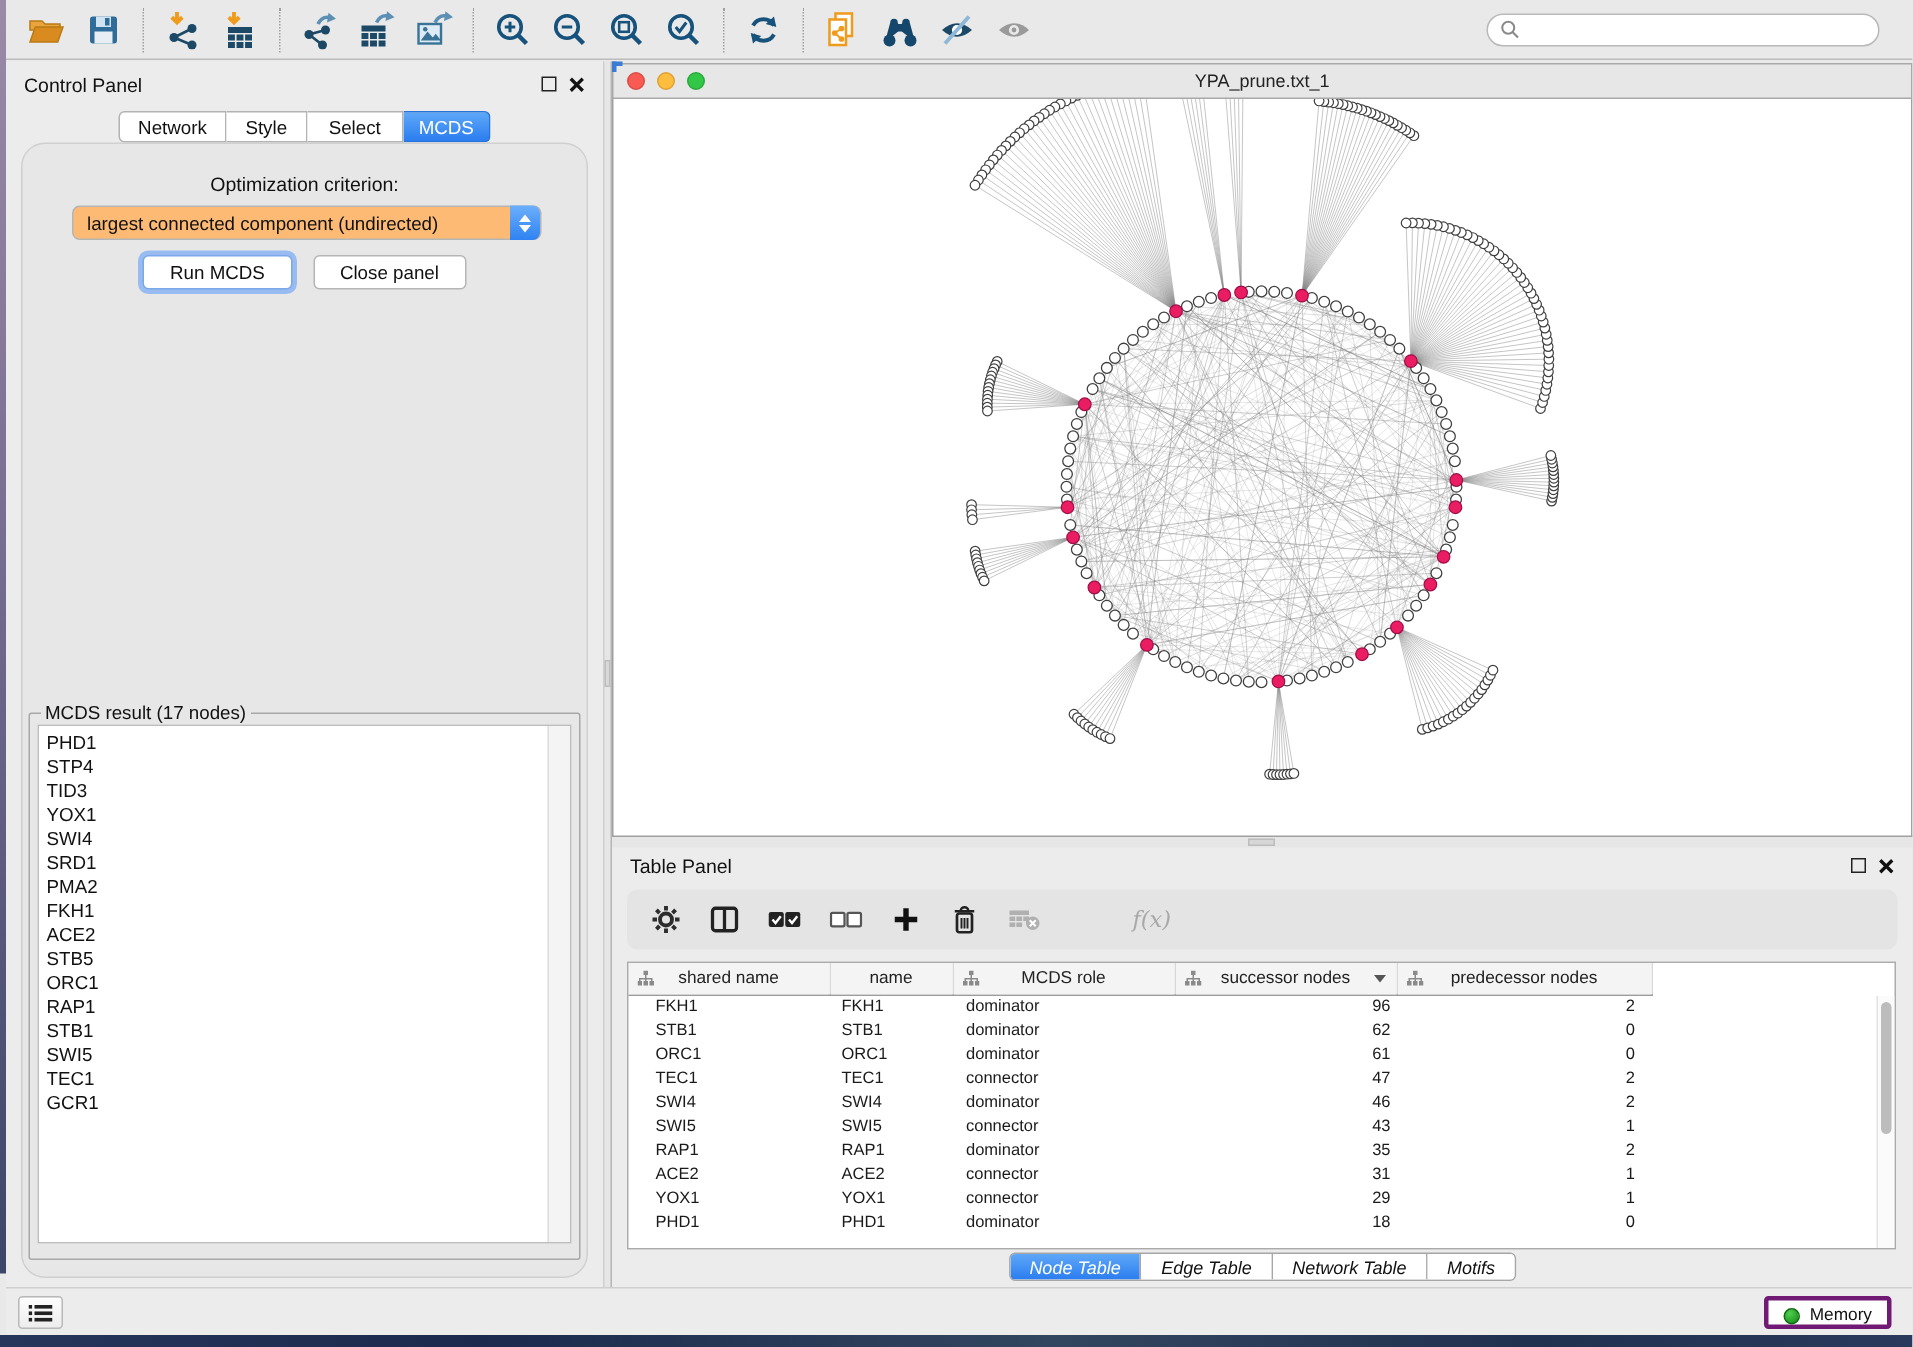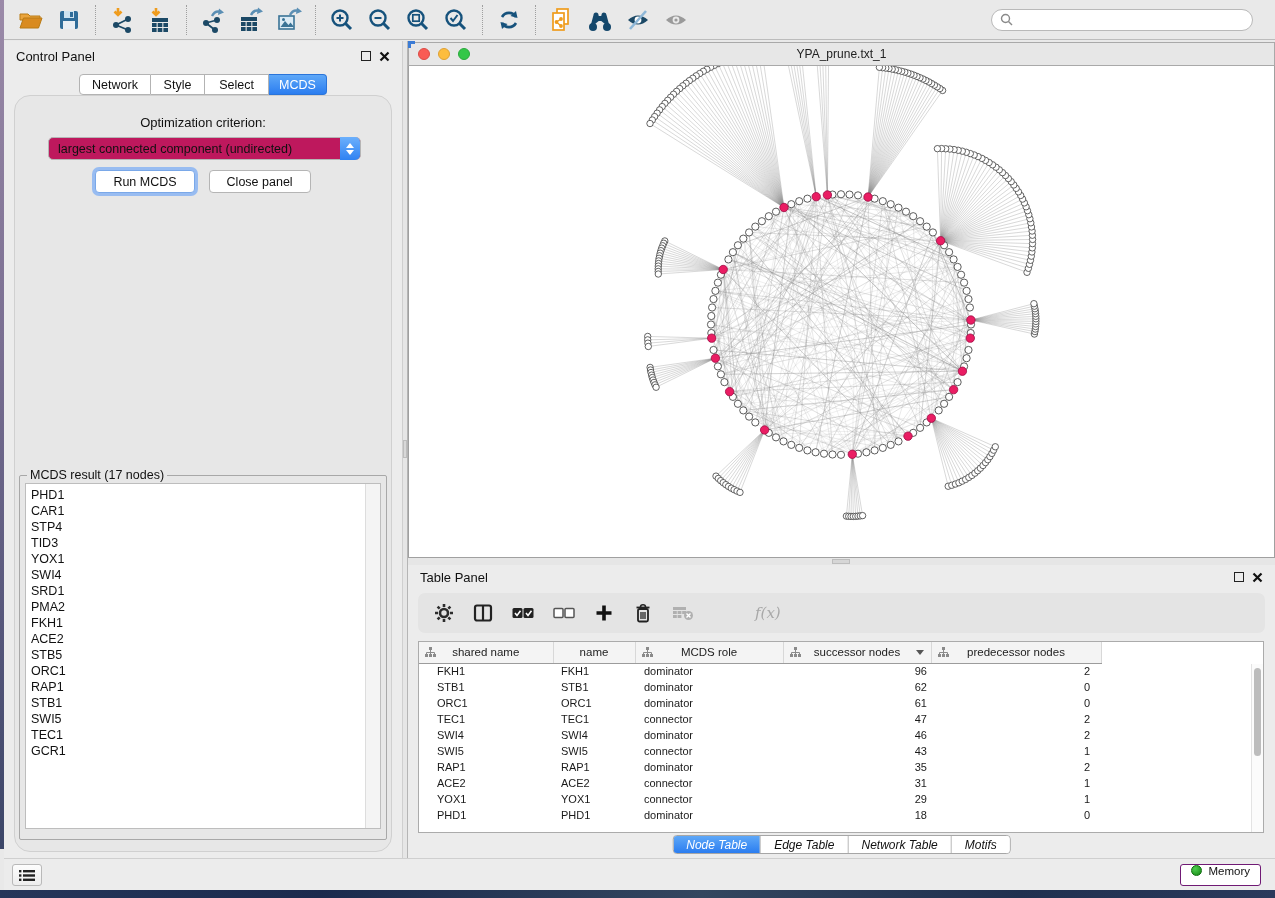--- a/index.html
+++ b/index.html
@@ -30,21 +30,21 @@
   .ph-float { width:10px; height:10px; border:1.6px solid #222; display:inline-block; }
   .cp-tabs { position:absolute; left:75px; top:33px; display:flex; height:21px; border-radius:4px; }
   .cp-tab { height:21px; display:flex; align-items:center; justify-content:center; font-size:12.5px;
     background:#fff; border:1px solid #b3b3b3; border-left:none; padding:0 4px; color:#111; }
   .cp-tab:first-child { border-left:1px solid #b3b3b3; border-radius:4px 0 0 4px; }
   .cp-tab:last-child { border-radius:0 4px 4px 0; }
   .cp-tab.active { background:linear-gradient(#5ea8f8,#2b7df0); border-color:#2a74d9; color:#fff; }
   .cp-body { position:absolute; left:10px; top:54px; width:378px; height:757px;
     background:#e7e7e7; border:1px solid #d0d0d0; border-radius:16px; }
   .opt-label { position:absolute; left:0; right:0; top:19px; text-align:center; font-size:13px; color:#111; }
-  .opt-select { position:absolute; left:33px; top:41px; width:313px; height:23px; background:#be185d;
+  .opt-select { position:absolute; left:33px; top:41px; width:313px; height:23px; background:#fdba74;
     border:1px solid #b5b5b5; border-radius:5px; display:flex; align-items:center; font-size:12.5px; padding-left:9px; }
   .opt-stepper { position:absolute; right:0; top:-1px; width:20px; height:23px; border-radius:0 5px 5px 0;
     background:linear-gradient(#6cb0fc,#2f82f2); display:flex; flex-direction:column; align-items:center; justify-content:center; gap:2px; }
   .tri-up { width:0; height:0; border-left:4px solid transparent; border-right:4px solid transparent; border-bottom:5px solid #fff; }
   .tri-dn { width:0; height:0; border-left:4px solid transparent; border-right:4px solid transparent; border-top:5px solid #fff; }
   .btn-row { position:absolute; left:0; right:0; top:74px; display:flex; justify-content:center; gap:14px; }
   .btn { height:23px; background:#fff; border:1px solid #b5b5b5; border-radius:4px; font-size:12.5px;
     font-family:"Liberation Sans",sans-serif; padding:0 17px; color:#111; }
   .btn.focus-ring { box-shadow:0 0 0 3px rgba(100,160,248,.6); border-color:#7aa8e8; }
   .result-box { position:absolute; left:4px; top:372px; width:368px; height:372px;
@@ -96,22 +96,22 @@
   .tp-thumb { position:absolute; left:2px; top:4px; width:7px; height:88px; background:#bcbcbc; border-radius:4px; }
   .tp-tabs { position:absolute; top:270px; left:50%; transform:translateX(-50%); display:flex; height:19px; border-radius:4px; overflow:hidden; border:1px solid #a6a6a6; background:#fff; }
   .tp-tab { height:100%; display:flex; align-items:center; padding:0 13px; font-size:12px; color:#111; border-right:1px solid #a6a6a6; background:#fff;font-style:italic; }
   .tp-tab:last-child { border-right:none; }
   .tp-tab.active { background:linear-gradient(#5ea8f8,#2b7df0); color:#fff; }
 
   
   .status-bar { position:absolute; left:4px; top:858px; width:1271px; height:32px; background:#ececec; border-top:1px solid #cfcfcf; }
   .list-btn { position:absolute; left:8px; top:5px; width:30px; height:22px; background:linear-gradient(#fdfdfd,#ededed);
     border:1px solid #b9b9b9; border-radius:3px; display:flex; align-items:center; justify-content:center; }
-  .memory-btn { position:absolute; right:14px; top:5px; height:22px; background:#fff; border:1px solid #701a75;
-    border-radius:3px; display:flex; align-items:flex-start; gap:6px; padding:0 10px; font-size:11.5px; }
+  .memory-btn { position:absolute; right:14px; top:5px; height:22px; background:#fff; border:3px solid #701a75;
+    border-radius:3px; display:flex; align-items:flex-end; gap:6px; padding:0 10px; font-size:11.5px; }
   .mem-dot { width:11px; height:11px; border-radius:50%; background:radial-gradient(circle at 35% 30%, #4fd04f, #148514); border:1px solid #0d6b0d; }
 </style>
 </head>
 <body>
 
 <div class="toolbar">
   <div class="tbi">
     <svg width="26" height="24" viewBox="0 0 26 24">
         <path d="M2 6 h8 l2 2 h10 v4 H2z" fill="#eaa43c" stroke="#b97b15" stroke-width="1"></path>
         <path d="M2 20 L5.5 10 H24 L20.5 20 Z" fill="#d98b20" stroke="#b97b15" stroke-width="1"></path>
@@ -295,21 +295,20 @@
     </div>
     <div class="btn-row">
       <button class="btn focus-ring">Run MCDS</button>
       <button class="btn">Close panel</button>
     </div>
     <fieldset class="result-box">
       <legend>MCDS result (17 nodes)</legend>
       <div class="result-list">
         <div class="result-items" id="result-items">
             <div class="result-item">PHD1</div>
-            <div class="result-item">CAR1</div>
             <div class="result-item">STP4</div>
             <div class="result-item">TID3</div>
             <div class="result-item">YOX1</div>
             <div class="result-item">SWI4</div>
             <div class="result-item">SRD1</div>
             <div class="result-item">PMA2</div>
             <div class="result-item">FKH1</div>
             <div class="result-item">ACE2</div>
             <div class="result-item">STB5</div>
             <div class="result-item">ORC1</div>

